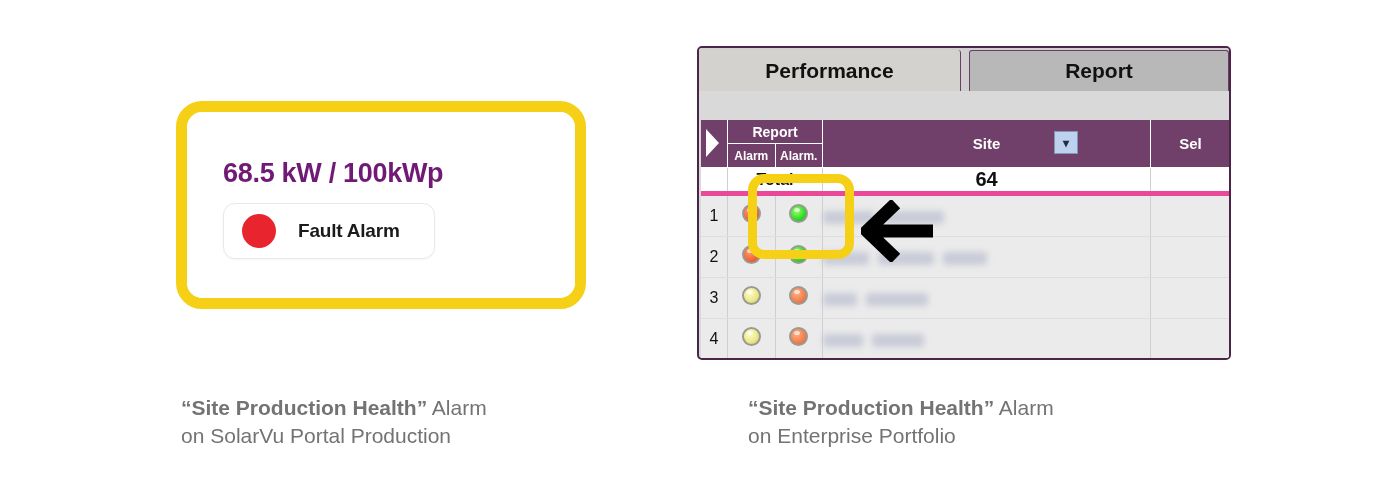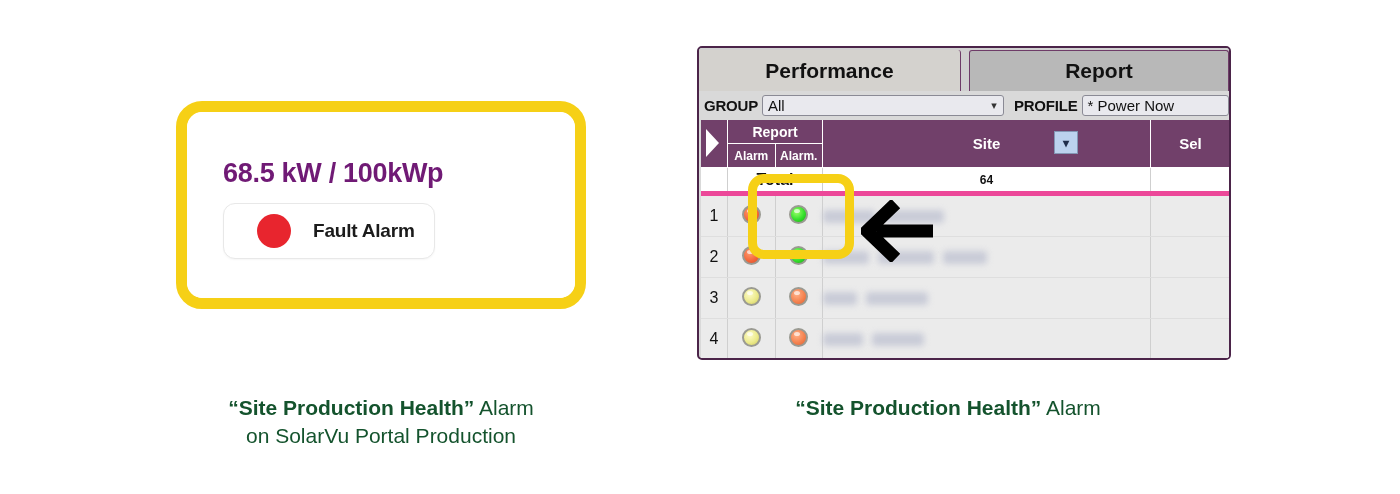--- a/index.html
+++ b/index.html
@@ -54,21 +54,20 @@
     top: 91px;
     width: 212px;
     height: 56px;
     border: 1.5px solid #e8e8e8;
     border-radius: 12px;
     background: #ffffff;
     box-sizing: border-box;
     display: flex;
     align-items: center;
     box-shadow: 0 1px 2px rgba(0,0,0,0.04);
-    padding-left: 15px;
   }
   #fault-led {
     width: 34px;
     height: 34px;
     border-radius: 50%;
     background: #E8252E;
     margin-left: 18px;
     flex: none;
   }
   #fault-label {
@@ -222,21 +221,21 @@
     display: flex;
     align-items: center;
     justify-content: center;
     font-size: 12px;
     color: #1f2d4a;
     box-sizing: border-box;
   }
   #th-select { width: 79px; height: 46px; font-size: 15px; text-align: center; }
 
   tbody td {
-    font-size: 12px;
+    font-size: 20px;
     color: #111;
     text-align: center;
     border-right: 1px solid #cfcfcf;
     border-bottom: 1px solid #dedede;
     height: 40px;
     vertical-align: middle;
   }
   tr.total-row td {
     background: #ffffff;
     font-weight: bold;
@@ -303,23 +302,22 @@
     left: 162px;
     top: 152px;
     width: 72px;
     height: 62px;
     z-index: 6;
   }
 
   
   .caption {
     position: absolute;
-    text-align: center;
     font-size: 21px;
-    color: #14532d;
+    color: #737373;
     line-height: 1.33;
     white-space: nowrap;
   }
   #caption-left  { left: 181px; top: 394px; width: 400px; }
   #caption-right { left: 748px; top: 394px; width: 400px; }
   .caption b { font-weight: bold; }
 </style>
 </head>
 <body>
 
@@ -334,31 +332,20 @@
   </div>
 </div>
 
 <div id="right-figure">
 
   <div id="tab-strip">
     <div class="tab" id="tab-performance">Performance</div>
     <div class="tab" id="tab-report">Report</div>
   </div>
 
-  <div id="filter-bar">
-    <span class="filter-label">GROUP</span>
-    <div class="combo" id="group-combo">
-      <span class="combo-value">All</span>
-      <span class="combo-arrow">▾</span>
-    </div>
-    <span class="filter-label" style="margin-left:10px;">PROFILE</span>
-    <div class="combo" id="profile-combo">
-      <span class="combo-value">* Power Now</span>
-    </div>
-  </div>
 
   <table id="portfolio-table">
     <thead>
       <tr>
         <th id="th-arrow" rowspan="2">
           <span id="arrow-glyph"></span>
         </th>
         <th id="th-status" colspan="2">Report</th>
         <th id="th-name" rowspan="2">
           <span>Site</span>
@@ -416,13 +403,14 @@
   </svg>
 </div>
 
 <div class="caption" id="caption-left">
   <div><b>“Site Production Health”</b><span> Alarm</span></div>
   <div>on SolarVu Portal Production</div>
 </div>
 
 <div class="caption" id="caption-right">
   <div><b>“Site Production Health”</b><span> Alarm</span></div>
+  <div>on Enterprise Portfolio</div>
 </div>
 
 </body></html>

